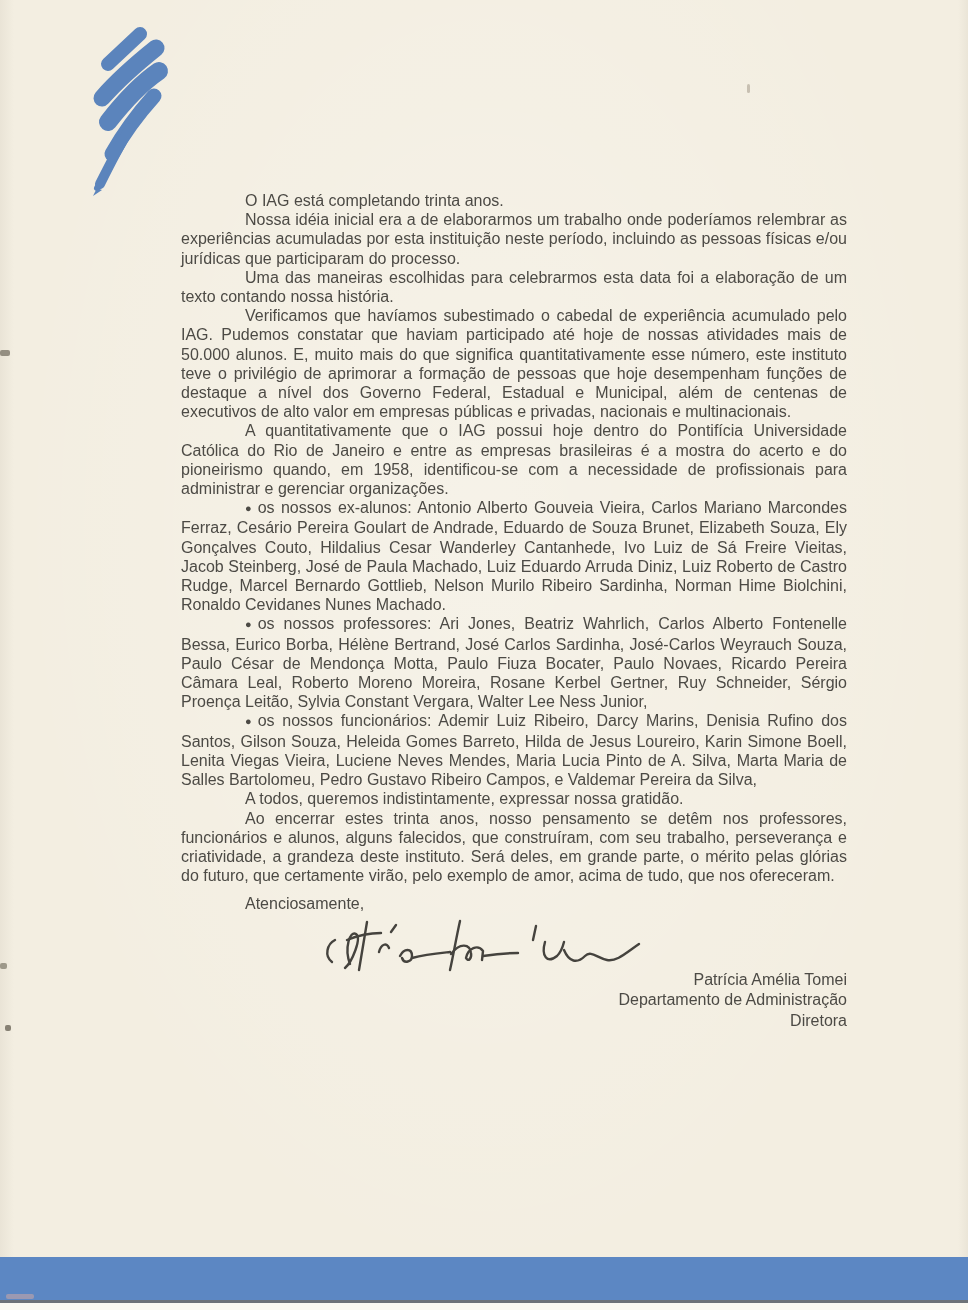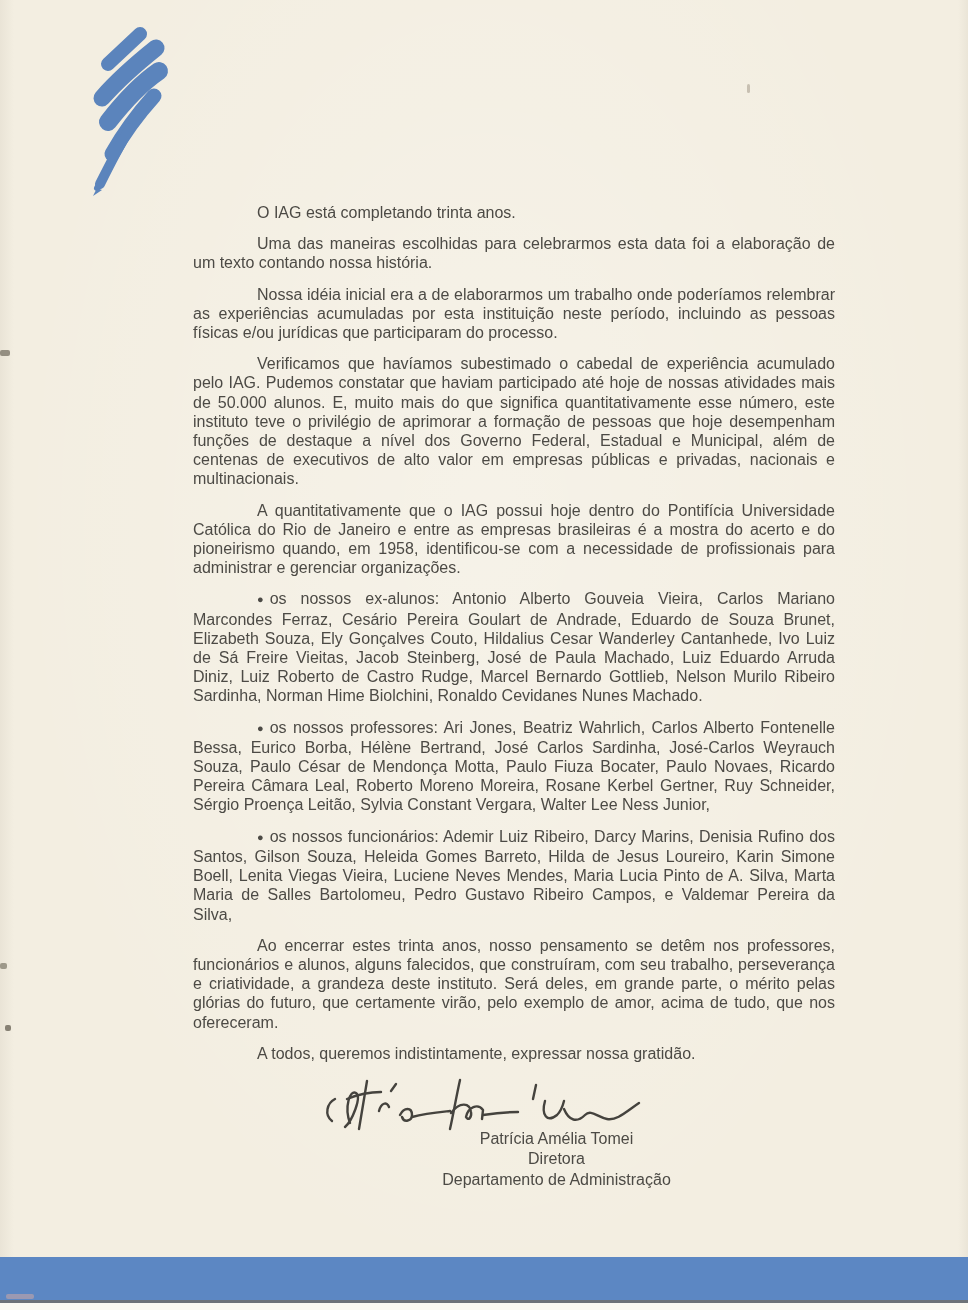--- a/index.html
+++ b/index.html
@@ -20,29 +20,29 @@
   }
   
   .brush { position: absolute; left: 66px; top: 24px; width: 114px; height: 172px; }
   
   .letter {
     position: absolute; left: 181px; top: 191px; width: 666px;
     font-size: 16px; line-height: 19.2px; color: #4c4a45;
     text-align: justify;
     hyphens: auto; -webkit-hyphens: auto;
   }
-  .letter p { margin: 12px; text-indent: 64px; }
+  .letter p { margin: 0; text-indent: 64px; }
   .bullet-glyph {
     display: inline-block; font-size: 11px; vertical-align: 1px;
     margin-right: 6px; text-indent: 0;
   }
   .lead { }
   .closing { margin-top: 9px !important; }
   .sig-script { margin: 2px 0 -10px 138px; display: block; }
-  .sig-block { margin-left: 85px; text-align: center; }
+  .sig-block { margin-left: 85px; text-align: right; }
   .sig-block div { line-height: 20.5px; }
   
   .band { position: absolute; left: 0; top: 1257px; width: 968px; height: 43px; background: #5c87c3; }
   .band-edge { position: absolute; left: 0; top: 1300px; width: 968px; height: 3px; background: #6d7277; }
   .band-below { position: absolute; left: 0; top: 1303px; width: 968px; height: 7px; background: #fbf9f1; }
   
   .smudge { position: absolute; border-radius: 2px; }
   .smudge-1 { left: 0; top: 350px; width: 10px; height: 6px; background: #857f72; opacity: .85; }
   .smudge-2 { left: 0; top: 963px; width: 7px; height: 6px; background: #8a8476; opacity: .8; }
   .smudge-3 { left: 5px; top: 1025px; width: 6px; height: 6px; background: #746f62; opacity: .85; }
@@ -61,32 +61,33 @@
       <path d="M93,47 C74,60 56,80 42,98" stroke-width="18"></path>
       <path d="M88,72 C70,92 56,112 46,130" stroke-width="15"></path>
       <path d="M64,104 C52,124 42,144 34,160" stroke-width="10"></path>
       <path d="M40,146 L31,164" stroke-width="6"></path>
     </g>
     <path d="M31,164 L27,172 L36,166 Z" fill="#5b84bc"></path>
   </svg>
 
   <div class="letter">
     <p>O IAG está completando trinta anos.</p>
+    <p>Nossa idéia inicial era a de elaborarmos um trabalho onde poderíamos relembrar as experiências acumuladas por esta instituição neste período, incluindo as pessoas físicas e/ou jurídicas que participaram do processo.</p>
     <p>Uma das maneiras escolhidas para celebrarmos esta data foi a elaboração de um texto contando nossa história.</p>
-    <p>Nossa idéia inicial era a de elaborarmos um trabalho onde poderíamos relembrar as experiências acumuladas por esta instituição neste período, incluindo as pessoas físicas e/ou jurídicas que participaram do processo.</p>
     <p>Verificamos que havíamos subestimado o cabedal de experiência acumulado pelo IAG. Pudemos constatar que haviam participado até hoje de nossas atividades mais de 50.000 alunos. E, muito mais do que significa quantitativamente esse número, este instituto teve o privilégio de aprimorar a formação de pessoas que hoje desempenham funções de destaque a nível dos Governo Federal, Estadual e Municipal, além de centenas de executivos de alto valor em empresas públicas e privadas, nacionais e multinacionais.</p>
     <p>A quantitativamente que o IAG possui hoje dentro do Pontifícia Universidade Católica do Rio de Janeiro e entre as empresas brasileiras é a mostra do acerto e do pioneirismo quando, em 1958, identificou-se com a necessidade de profissionais para administrar e gerenciar organizações.</p>
 
     <p><span class="bullet-glyph">●</span><span class="lead">os nossos ex-alunos:</span><span> Antonio Alberto Gouveia Vieira, Carlos Mariano Marcondes Ferraz, Cesário Pereira Goulart de Andrade, Eduardo de Souza Brunet, Elizabeth Souza, Ely Gonçalves Couto, Hildalius Cesar Wanderley Cantanhede, Ivo Luiz de Sá Freire Vieitas, Jacob Steinberg, José de Paula Machado, Luiz Eduardo Arruda Diniz, Luiz Roberto de Castro Rudge, Marcel Bernardo Gottlieb, Nelson Murilo Ribeiro Sardinha, Norman Hime Biolchini, Ronaldo Cevidanes Nunes Machado.</span></p>
     <p><span class="bullet-glyph">●</span><span class="lead">os nossos professores:</span><span> Ari Jones, Beatriz Wahrlich, Carlos Alberto Fontenelle Bessa, Eurico Borba, Hélène Bertrand, José Carlos Sardinha, José-Carlos Weyrauch Souza, Paulo César de Mendonça Motta, Paulo Fiuza Bocater, Paulo Novaes, Ricardo Pereira Câmara Leal, Roberto Moreno Moreira, Rosane Kerbel Gertner, Ruy Schneider, Sérgio Proença Leitão, Sylvia Constant Vergara, Walter Lee Ness Junior,</span></p>
     <p><span class="bullet-glyph">●</span><span class="lead">os nossos funcionários:</span><span> Ademir Luiz Ribeiro, Darcy Marins, Denisia Rufino dos Santos, Gilson Souza, Heleida Gomes Barreto, Hilda de Jesus Loureiro, Karin Simone Boell, Lenita Viegas Vieira, Luciene Neves Mendes, Maria Lucia Pinto de A. Silva, Marta Maria de Salles Bartolomeu, Pedro Gustavo Ribeiro Campos, e Valdemar Pereira da Silva,</span></p>
 
+    <p>A todos, queremos indistintamente, expressar nossa gratidão.</p>
     <p>Ao encerrar estes trinta anos, nosso pensamento se detêm nos professores, funcionários e alunos, alguns falecidos, que construíram, com seu trabalho, perseverança e criatividade, a grandeza deste instituto. Será deles, em grande parte, o mérito pelas glórias do futuro, que certamente virão, pelo exemplo de amor, acima de tudo, que nos ofereceram.</p>
-    <p>A todos, queremos indistintamente, expressar nossa gratidão.</p>
 
+    <p class="closing">Atenciosamente,</p>
 
     <svg class="sig-script" width="336" height="64" viewBox="0 0 336 64" aria-hidden="true">
       <g stroke="#45433e" stroke-width="2.4" fill="none" stroke-linecap="round" stroke-linejoin="round">
         <path d="M16,24 C8,28 5,40 13,46"></path>
         <path d="M31,48 C25,32 31,14 37,18 C43,22 33,46 26,52"></path>
         <path d="M48,6 L40,54"></path>
         <path d="M28,24 C40,19 54,17 62,17"></path>
         <path d="M60,36 C62,28 68,26 70,32"></path>
         <path d="M72,16 L77,9"></path>
         <path d="M81,40 C85,32 93,32 93,40 C93,46 85,48 83,42"></path>
@@ -95,22 +96,22 @@
         <path d="M132,38 C141,26 151,28 152,37 C153,43 149,46 147,42 C149,32 159,28 164,35 L163,44"></path>
         <path d="M164,40 C177,38 191,37 199,37"></path>
         <path d="M217,10 L214,24"></path>
         <path d="M226,26 C222,40 228,48 238,40 C242,36 244,30 245,26"></path>
         <path d="M245,34 C250,46 258,48 266,40 C272,34 278,42 288,44 C298,46 308,36 320,28"></path>
       </g>
     </svg>
 
     <div class="sig-block">
       <div>Patrícia Amélia Tomei</div>
+      <div>Departamento de Administração</div>
       <div>Diretora</div>
-      <div>Departamento de Administração</div>
     </div>
   </div>
 
   <div class="band"></div>
   <div class="band-edge"></div>
   <div class="band-below"></div>
 
   <div class="smudge smudge-1"></div>
   <div class="smudge smudge-2"></div>
   <div class="smudge smudge-3"></div>

